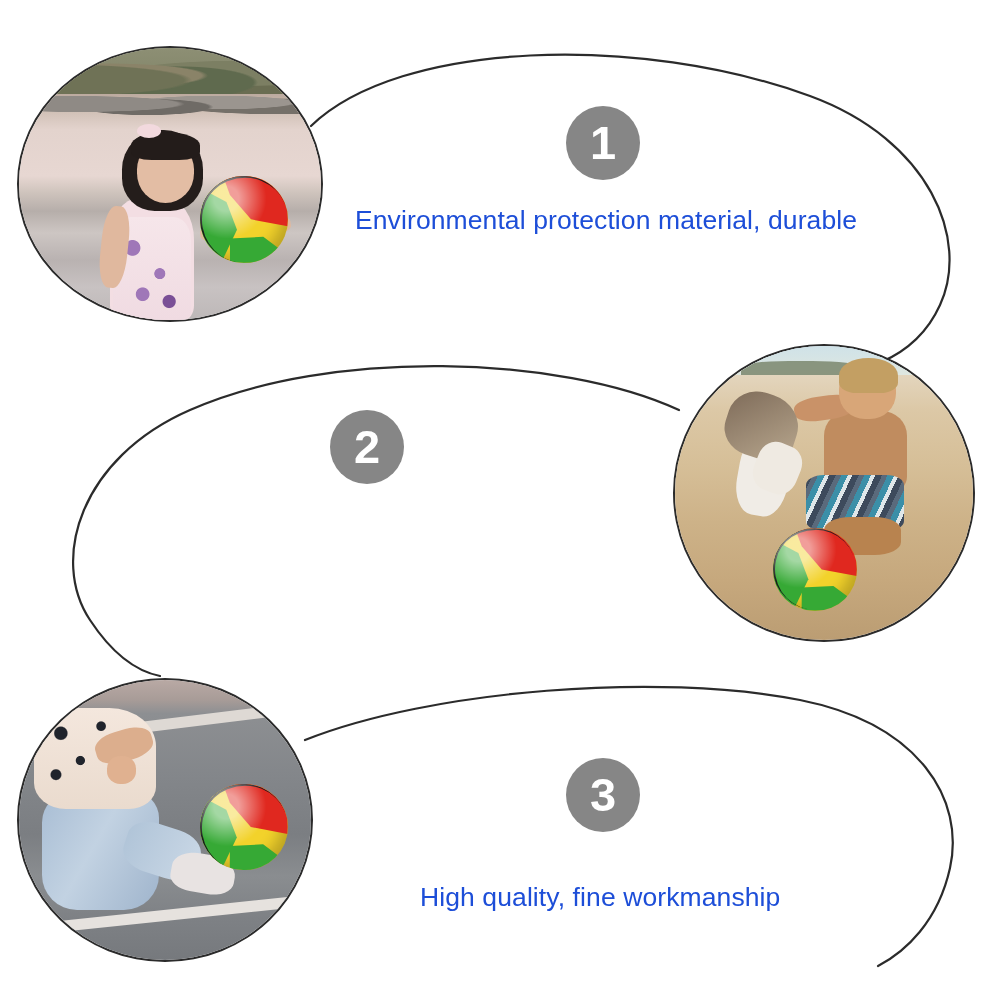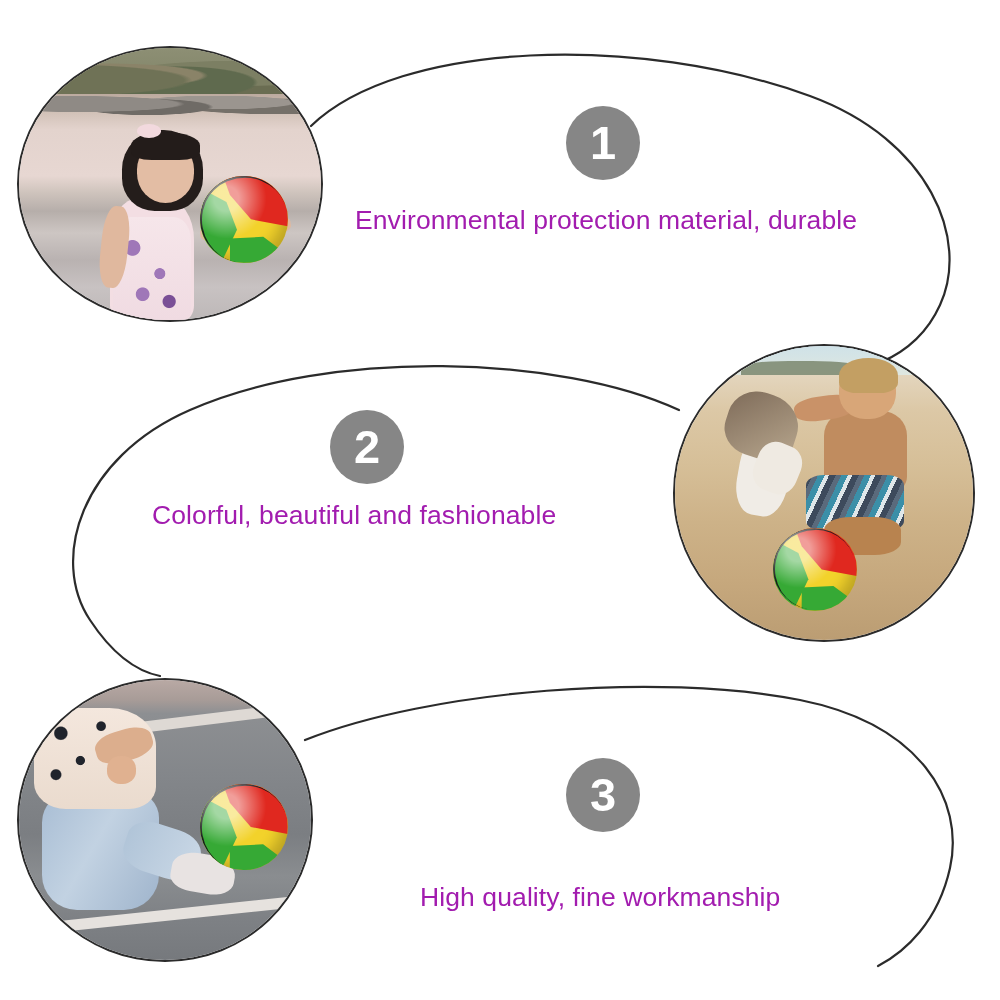--- a/index.html
+++ b/index.html
@@ -309,21 +309,21 @@
     background: #868686;
     color: #ffffff;
     font-size: 47px;
     font-weight: bold;
     line-height: 74px;
     text-align: center;
     font-family: "Liberation Sans", sans-serif;
   }
   .caption {
     position: absolute;
-    color: #a21caf;
+    color: #1d4ed8;
     font-size: 26.5px;
     font-family: "Liberation Sans", sans-serif;
     white-space: nowrap;
     letter-spacing: .1px;
   }
 
   #badge-1 { left: 566px; top: 106px; }
   #caption-1 { left: 355px; top: 205px; }
 
   #badge-2 { left: 330px; top: 410px; }
@@ -408,18 +408,17 @@
         <div class="panel seam-b"></div>
         <div class="panel gloss"></div>
       </div>
     </div>
   </div>
 
   <div class="badge" id="badge-1">1</div>
   <div class="caption" id="caption-1">Environmental protection material, durable</div>
 
   <div class="badge" id="badge-2">2</div>
-  <div class="caption" id="caption-2">Colorful, beautiful and fashionable</div>
 
   <div class="badge" id="badge-3">3</div>
   <div class="caption" id="caption-3">High quality, fine workmanship</div>
 
 </div>
 
 </body></html>

